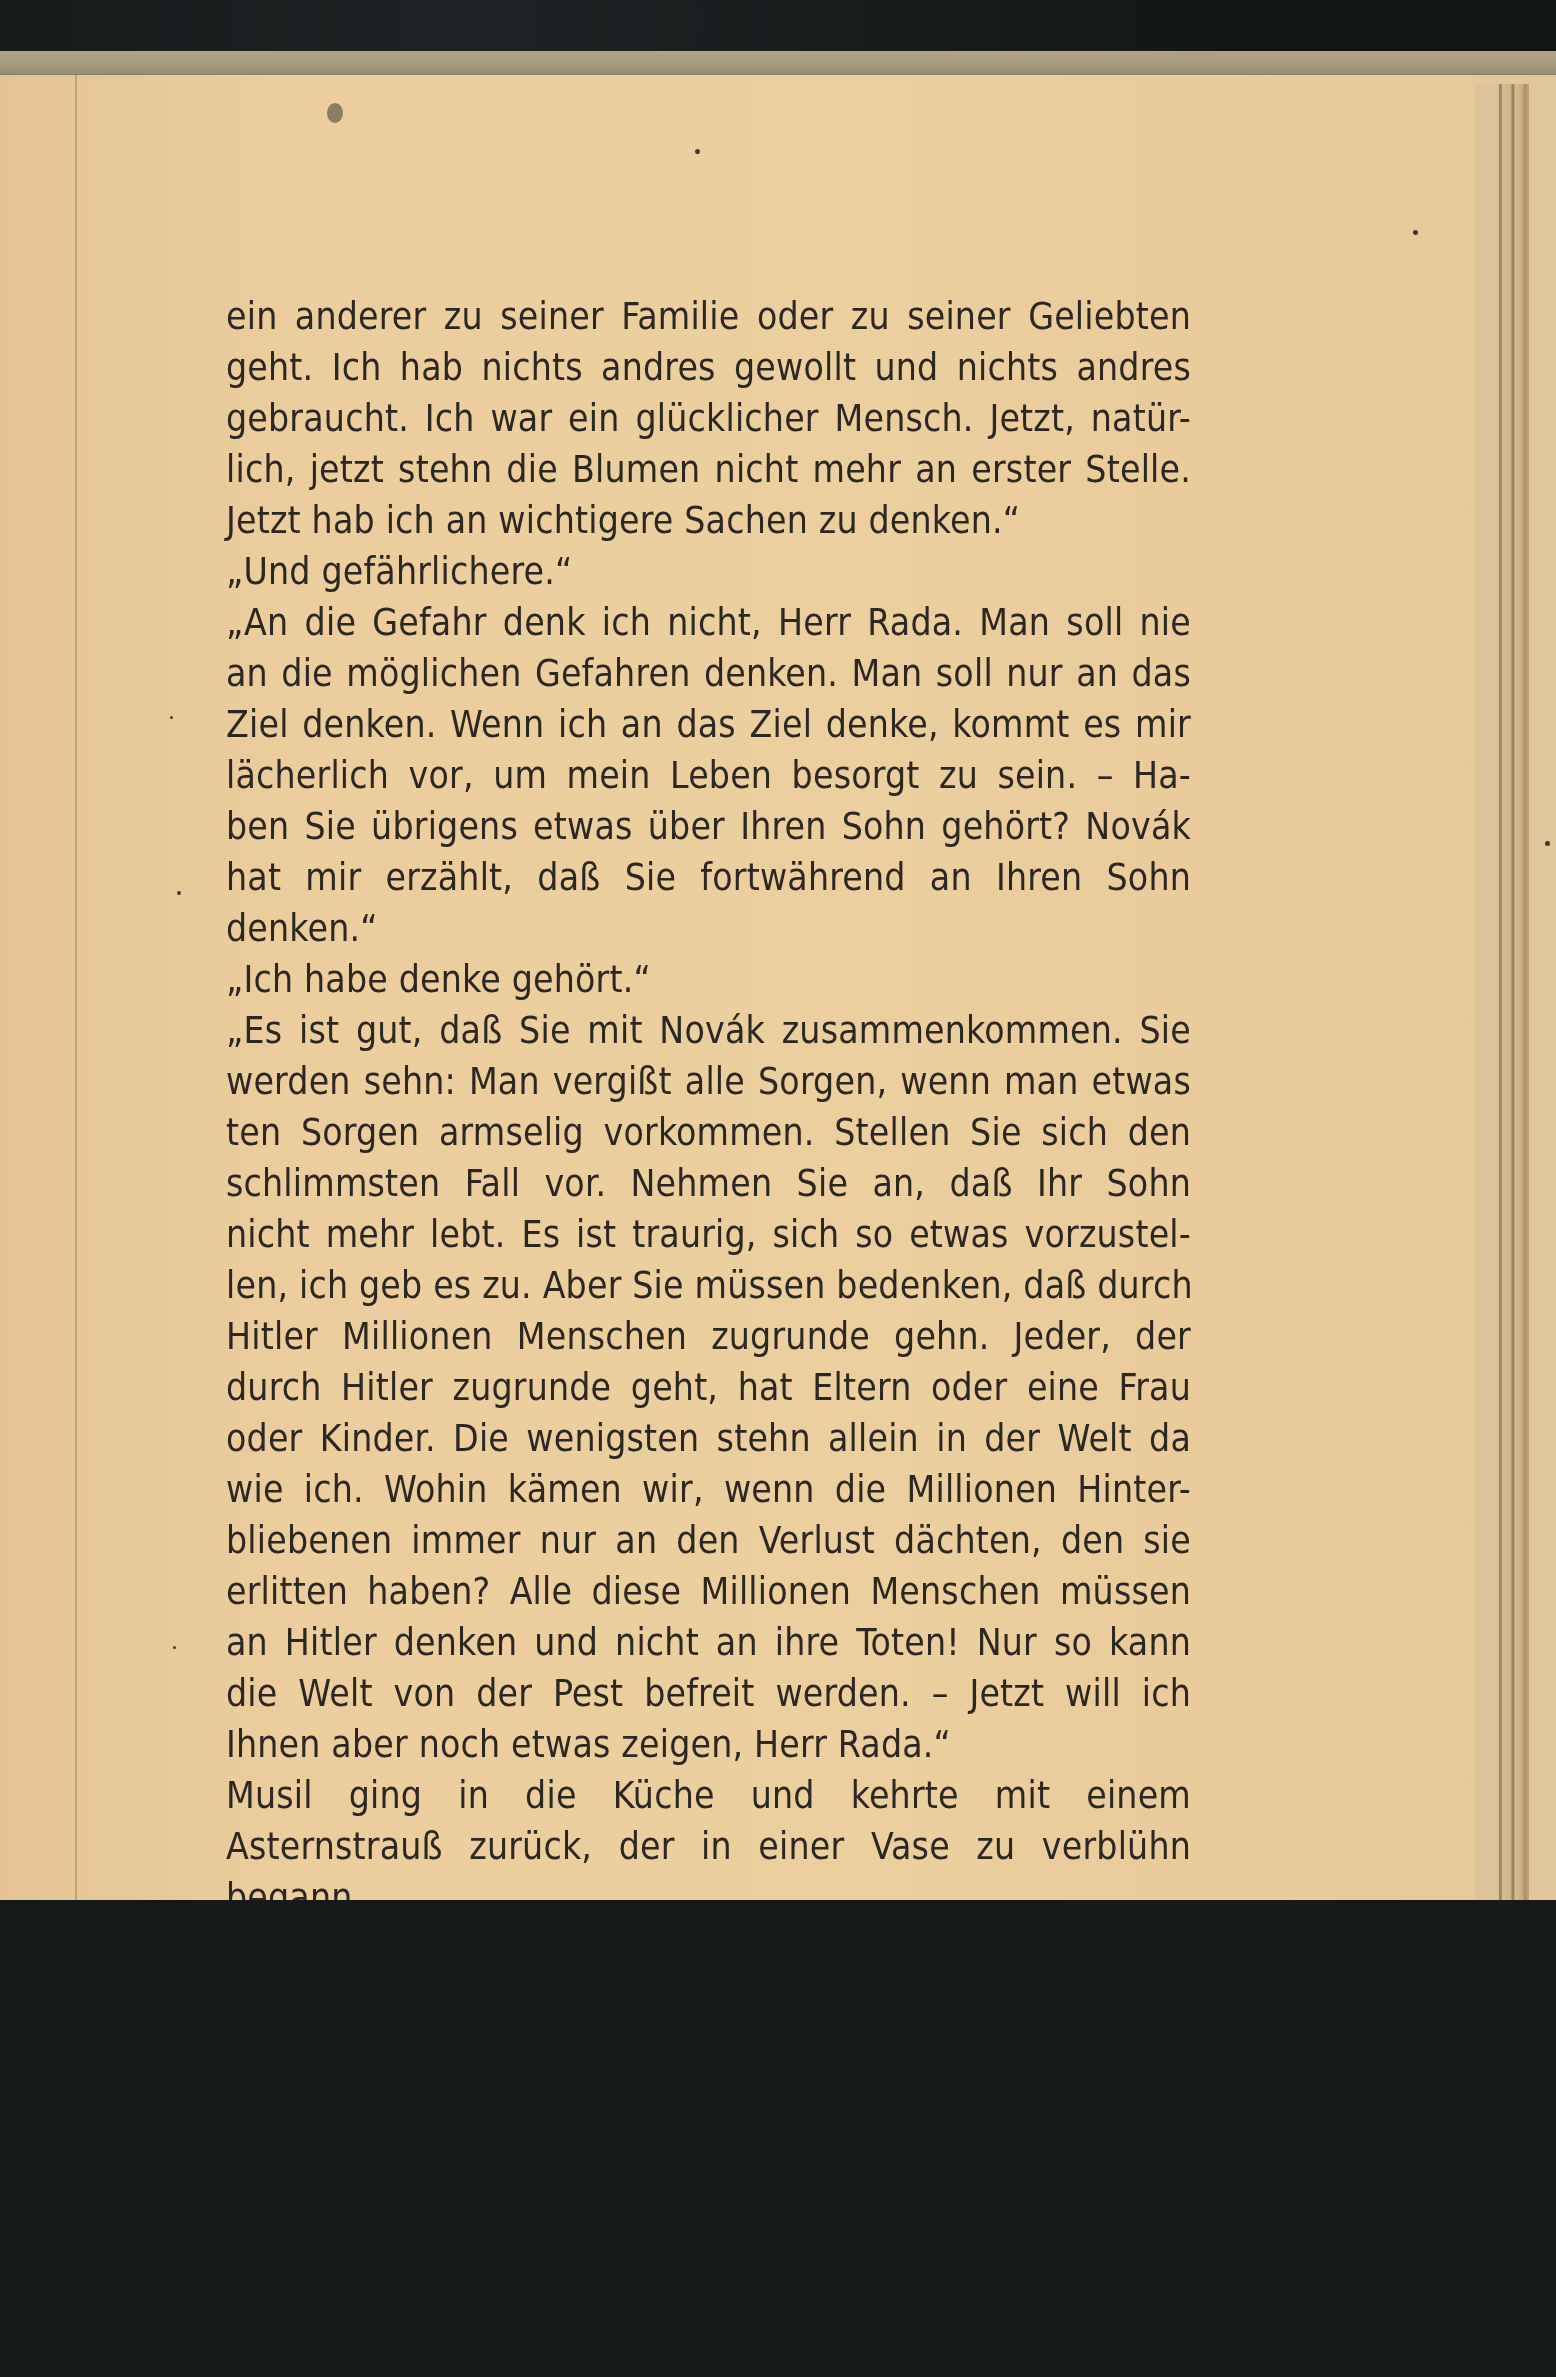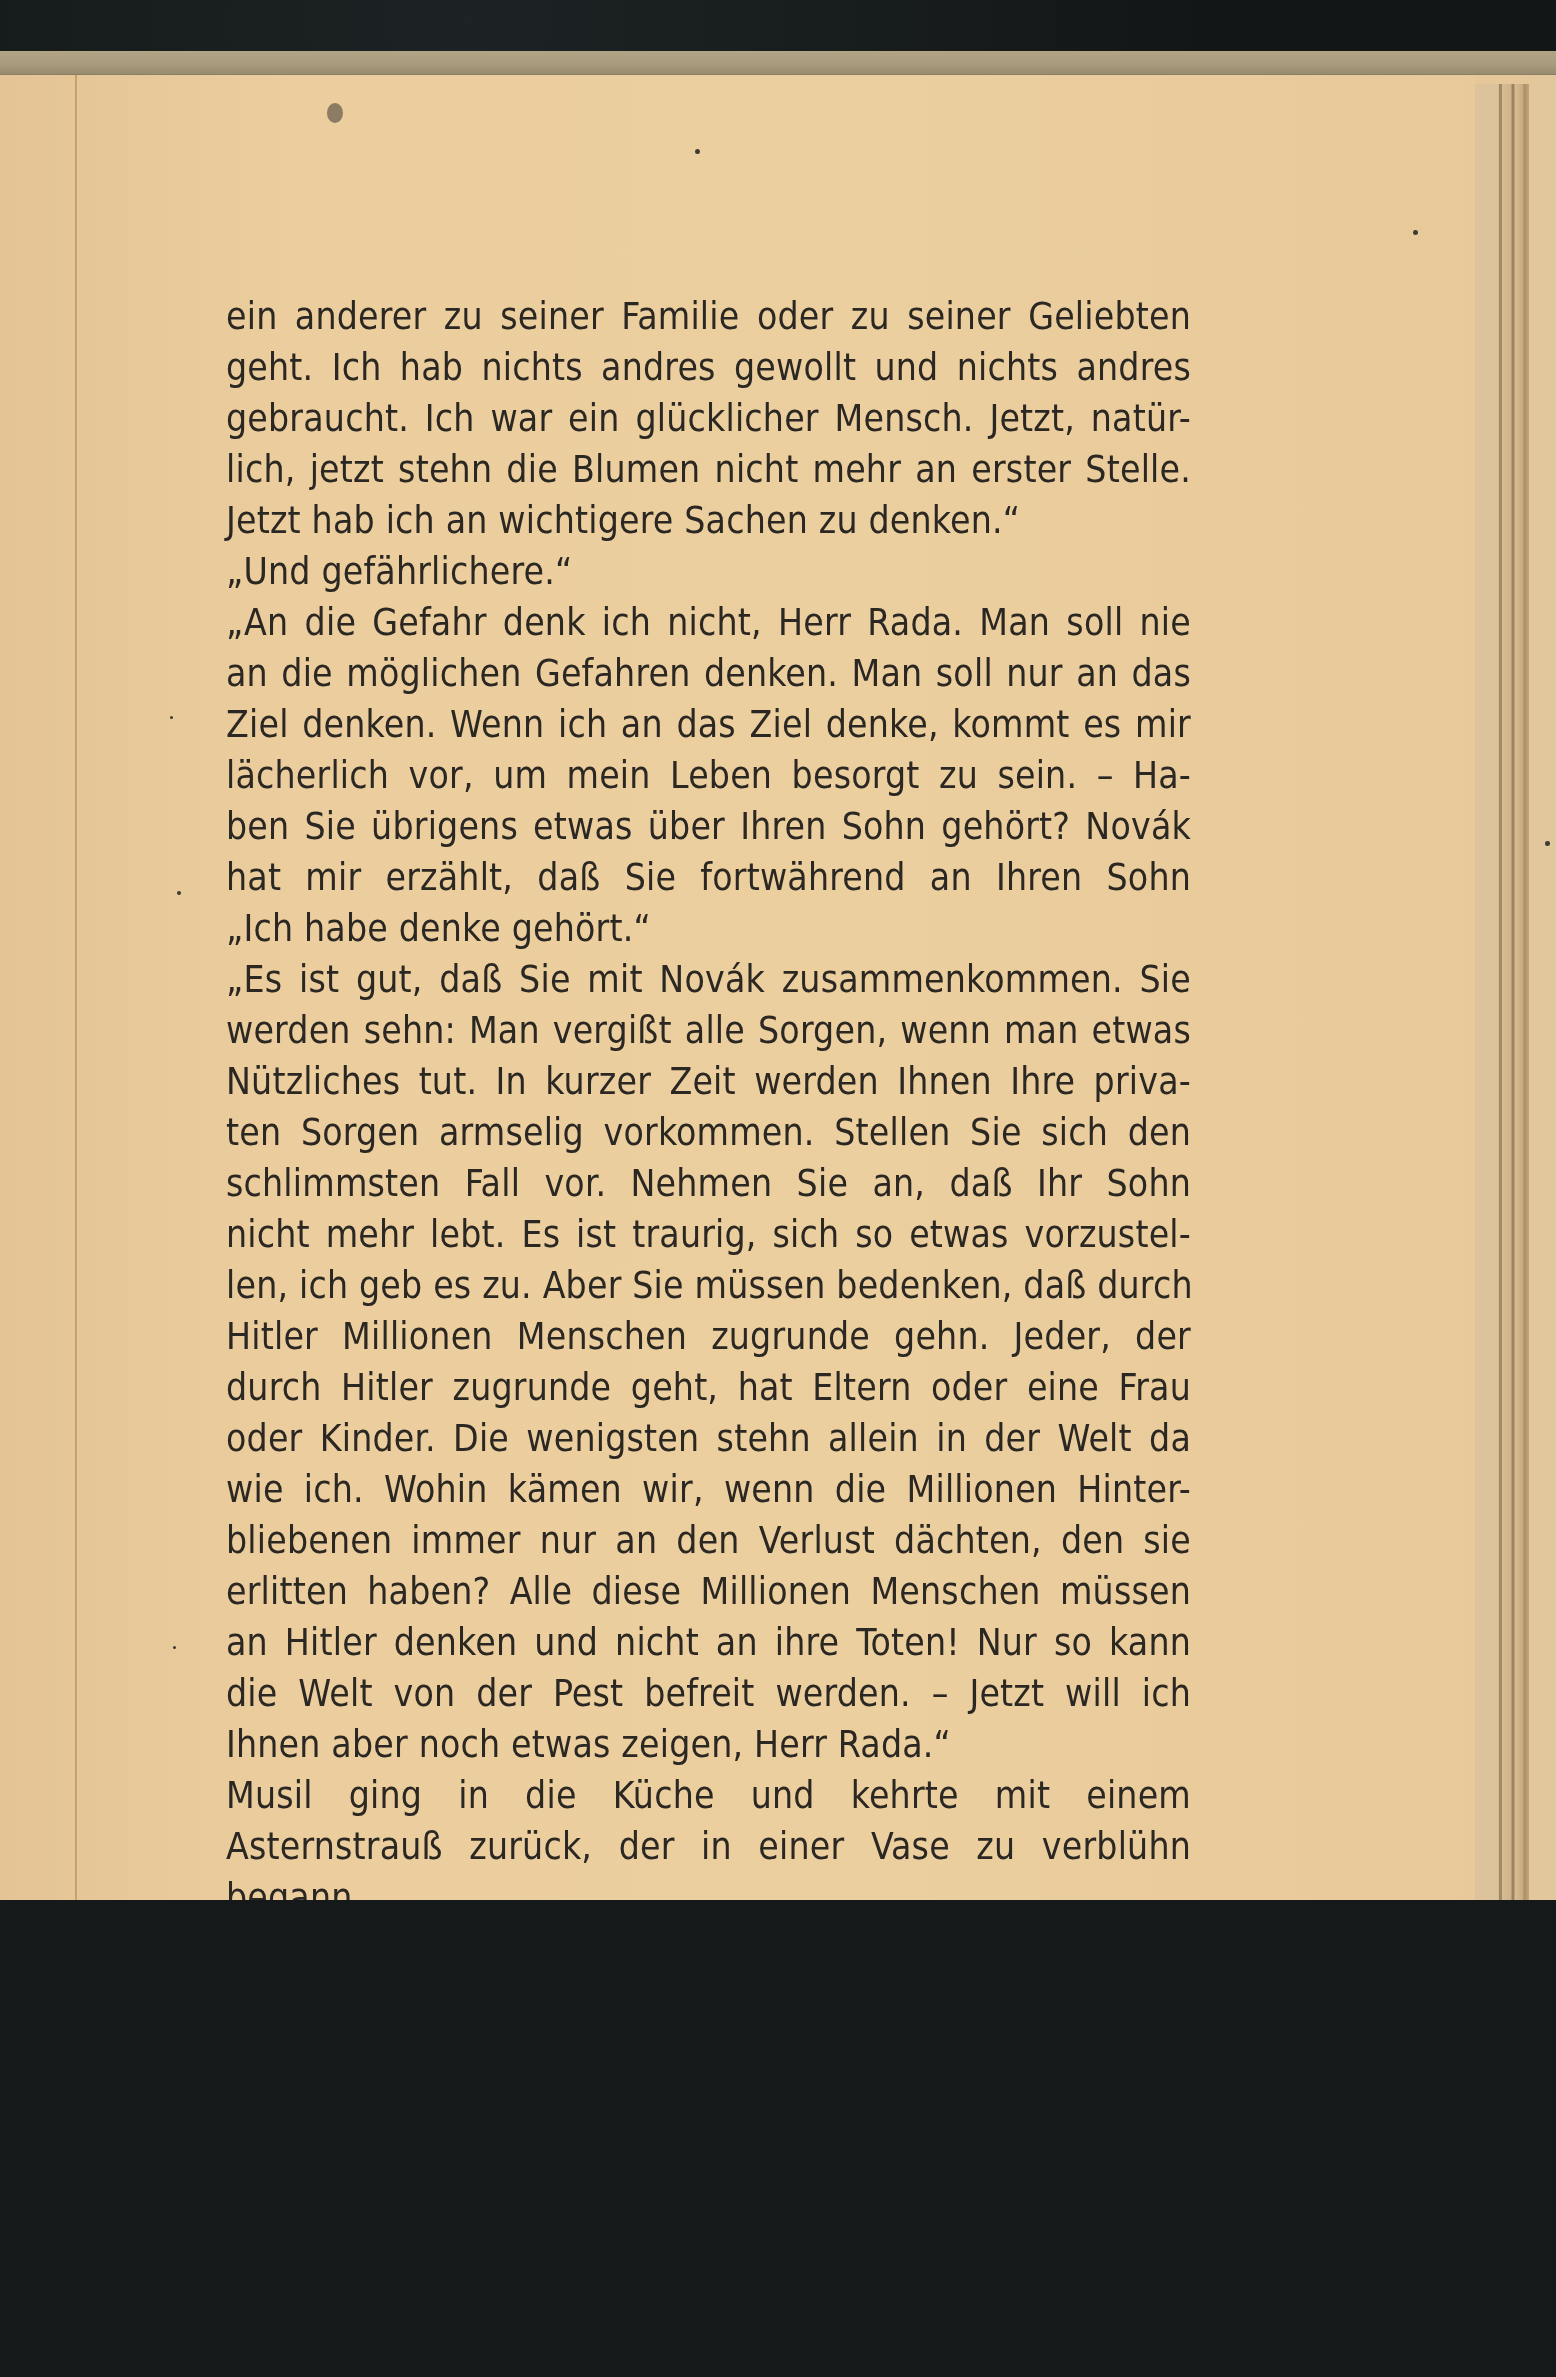--- a/index.html
+++ b/index.html
@@ -162,24 +162,24 @@
     <span class="line">gebraucht. Ich war ein glücklicher Mensch. Jetzt, natür-</span>
     <span class="line">lich, jetzt stehn die Blumen nicht mehr an erster Stelle.</span>
     <span class="line last">Jetzt hab ich an wichtigere Sachen zu denken.“</span>
     <span class="line last">„Und gefährlichere.“</span>
     <span class="line">„An die Gefahr denk ich nicht, Herr Rada. Man soll nie</span>
     <span class="line">an die möglichen Gefahren denken. Man soll nur an das</span>
     <span class="line">Ziel denken. Wenn ich an das Ziel denke, kommt es mir</span>
     <span class="line">lächerlich vor, um mein Leben besorgt zu sein. – Ha-</span>
     <span class="line">ben Sie übrigens etwas über Ihren Sohn gehört? Novák</span>
     <span class="line">hat mir erzählt, daß Sie fortwährend an Ihren Sohn</span>
+    <span class="line last">denken.“</span>
     <span class="line last">„Ich habe denke gehört.“</span>
     <span class="line">„Es ist gut, daß Sie mit Novák zusammenkommen. Sie</span>
     <span class="line">werden sehn: Man vergißt alle Sorgen, wenn man etwas</span>
-    <span class="line">Nützliches tut. In kurzer Zeit werden Ihnen Ihre priva-</span>
     <span class="line">ten Sorgen armselig vorkommen. Stellen Sie sich den</span>
     <span class="line">schlimmsten Fall vor. Nehmen Sie an, daß Ihr Sohn</span>
     <span class="line">nicht mehr lebt. Es ist traurig, sich so etwas vorzustel-</span>
     <span class="line">len, ich geb es zu. Aber Sie müssen bedenken, daß durch</span>
     <span class="line">Hitler Millionen Menschen zugrunde gehn. Jeder, der</span>
     <span class="line">durch Hitler zugrunde geht, hat Eltern oder eine Frau</span>
     <span class="line">oder Kinder. Die wenigsten stehn allein in der Welt da</span>
     <span class="line">wie ich. Wohin kämen wir, wenn die Millionen Hinter-</span>
     <span class="line">bliebenen immer nur an den Verlust dächten, den sie</span>
     <span class="line">erlitten haben? Alle diese Millionen Menschen müssen</span>

